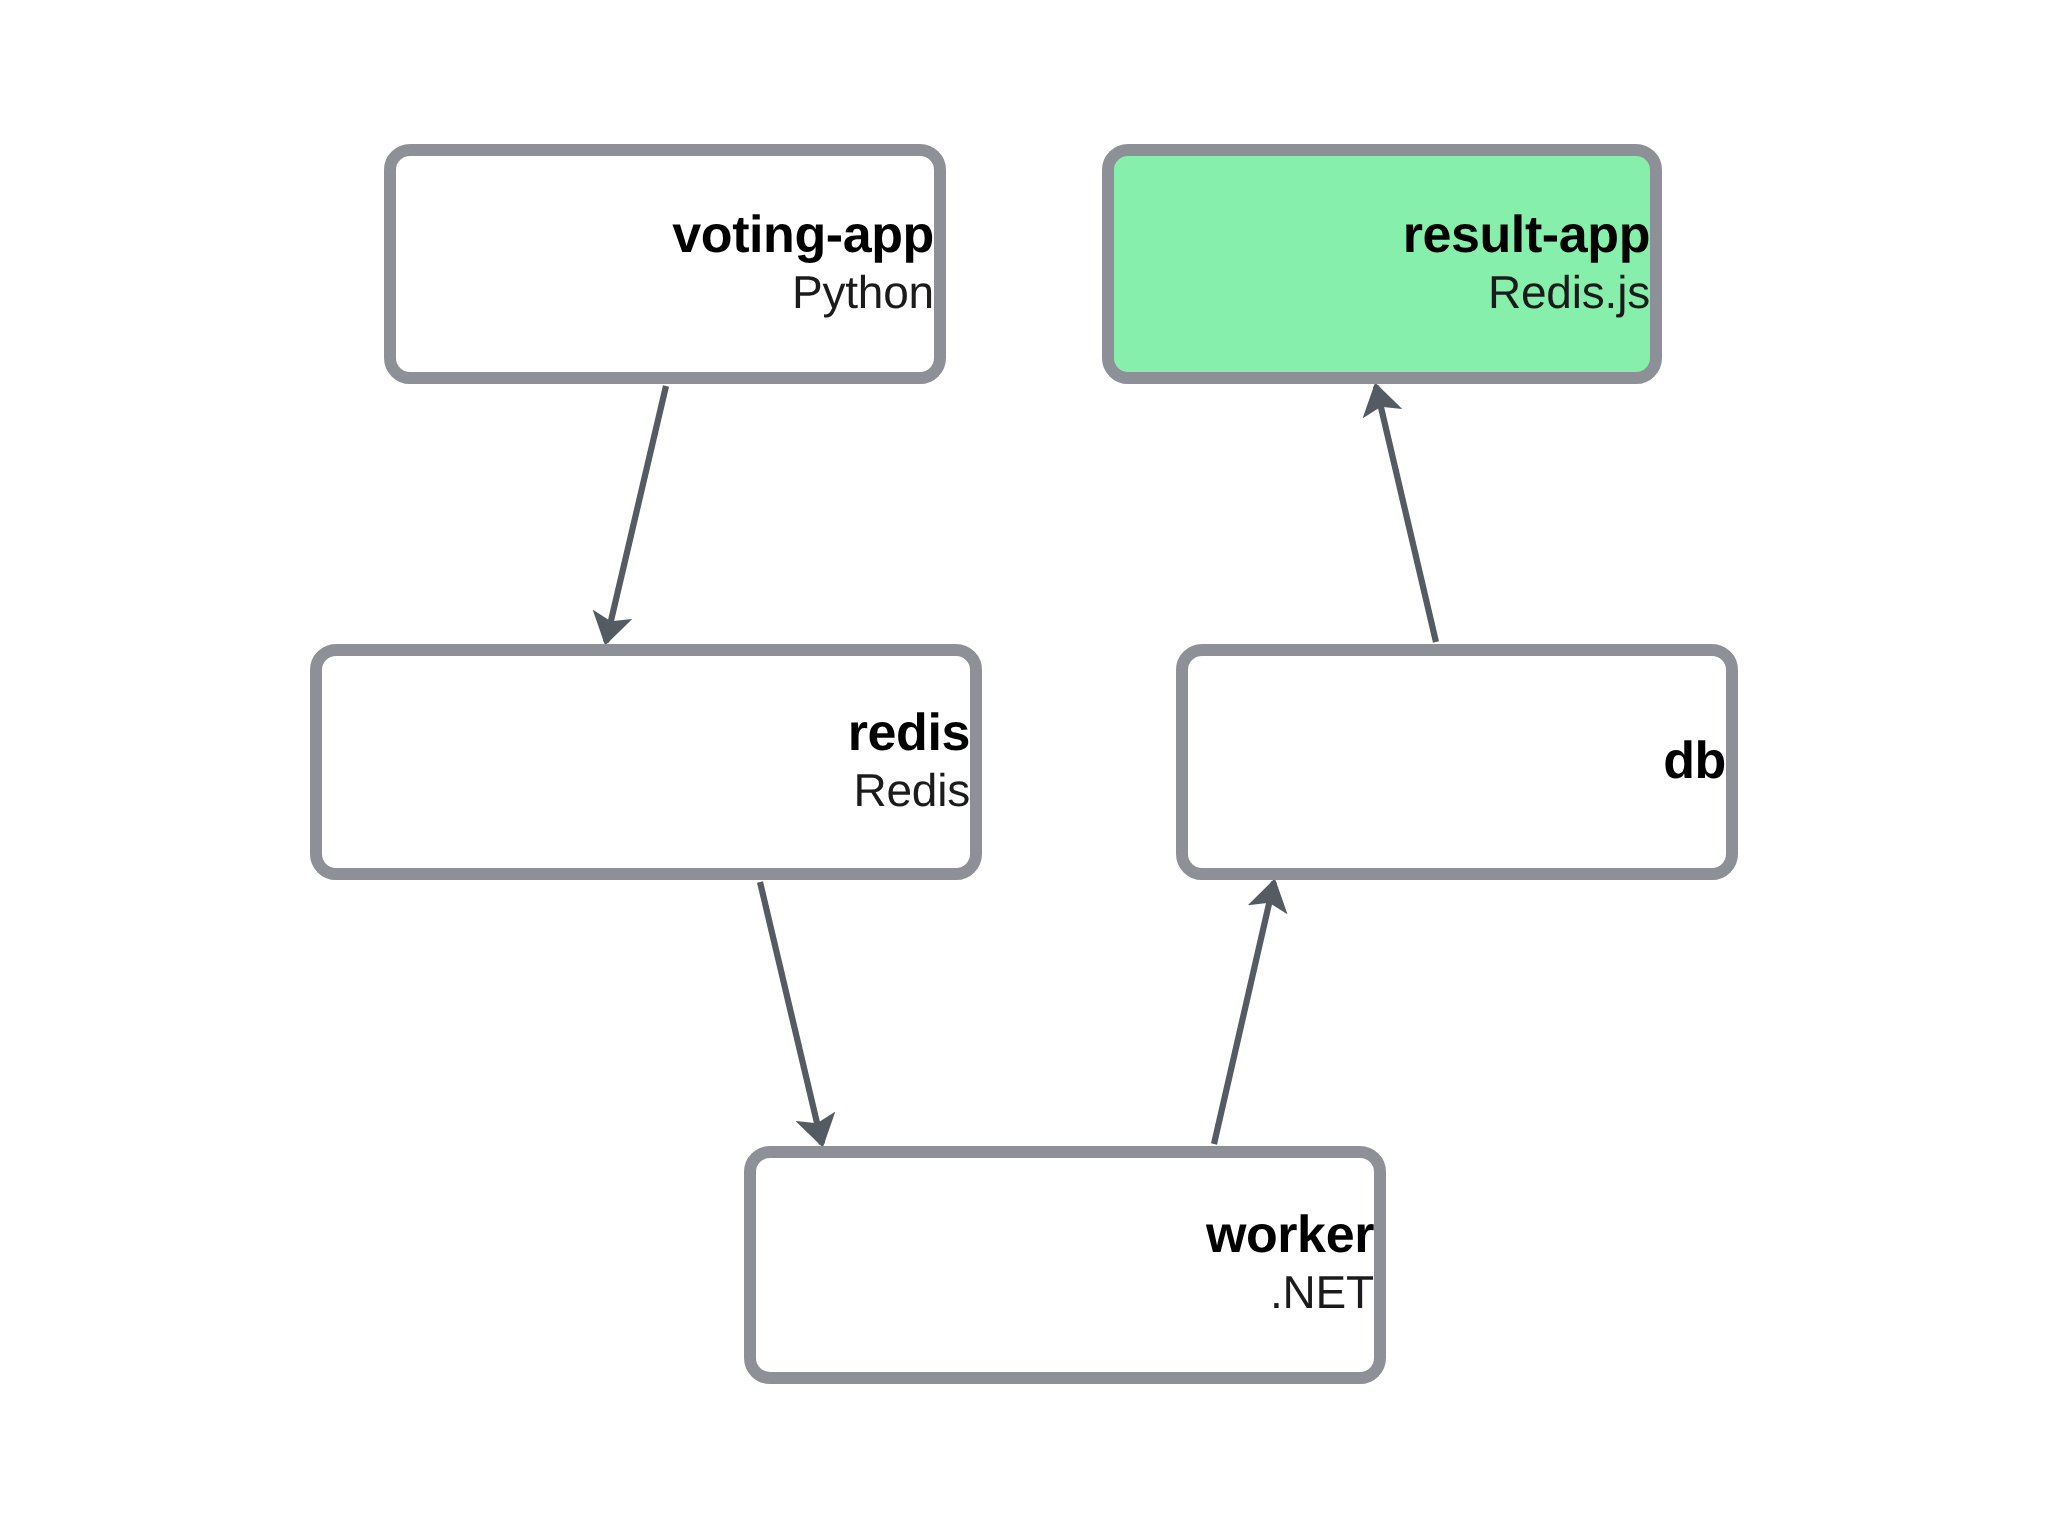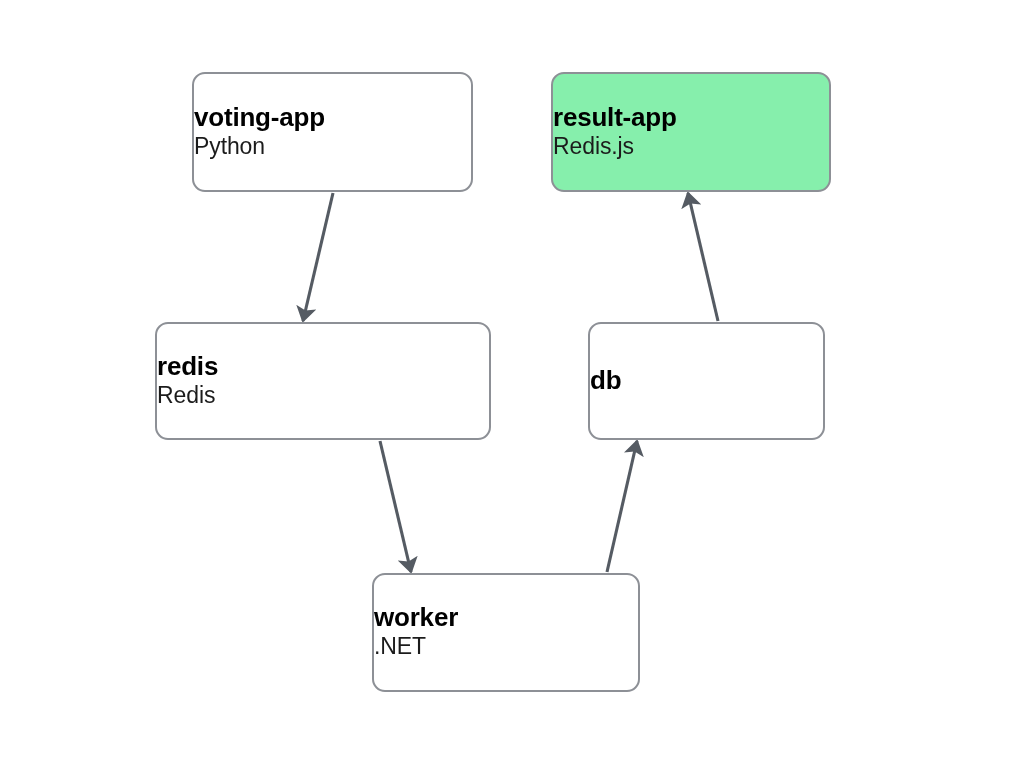--- a/index.html
+++ b/index.html
@@ -24,25 +24,25 @@
     left: 0;
     top: 0;
     width: 1024px;
     height: 768px;
     pointer-events: none;
   }
   .node {
     position: absolute;
     box-sizing: border-box;
     background: #ffffff;
-    border: 2px solid #0f172a;
+    border: 6px solid #0f172a;
     border-radius: 13px;
     display: flex;
     flex-direction: column;
-    align-items: flex-start;
+    align-items: flex-end;
     justify-content: center;
     z-index: 2;
   }
   .node-title {
     font-size: 26px;
     font-weight: bold;
     color: #000000;
     line-height: 1.12;
     letter-spacing: -0.2px;
     white-space: nowrap;
@@ -83,22 +83,22 @@
   <div class="node" style="left: 551px; top: 72px; width: 280px; height: 120px; border-color: rgb(141, 144, 150); background: #86efac;">
     <div class="node-title">result-app</div>
     <div class="node-subtitle">Redis.js</div>
   </div>
 
   <div class="node" style="left: 155px; top: 322px; width: 336px; height: 118px; border-color: rgb(141, 144, 150); background: rgb(255, 255, 255);">
     <div class="node-title">redis</div>
     <div class="node-subtitle">Redis</div>
   </div>
 
-  <div class="node" style="left: 588px; top: 322px; width: 237px; height: 118px; border-color: rgb(141, 144, 150); background: rgb(255, 255, 255);">
+  <div class="node" style="left: 588px; top: 322px; width: 281px; height: 118px; border-color: rgb(141, 144, 150); background: rgb(255, 255, 255);">
     <div class="node-title">db</div>
   </div>
 
-  <div class="node" style="left: 372px; top: 573px; width: 268px; height: 119px; border-color: rgb(141, 144, 150); background: rgb(255, 255, 255);">
+  <div class="node" style="left: 372px; top: 573px; width: 321px; height: 119px; border-color: rgb(141, 144, 150); background: rgb(255, 255, 255);">
     <div class="node-title">worker</div>
     <div class="node-subtitle">.NET</div>
   </div>
 
 </div>
 
 </body></html>

